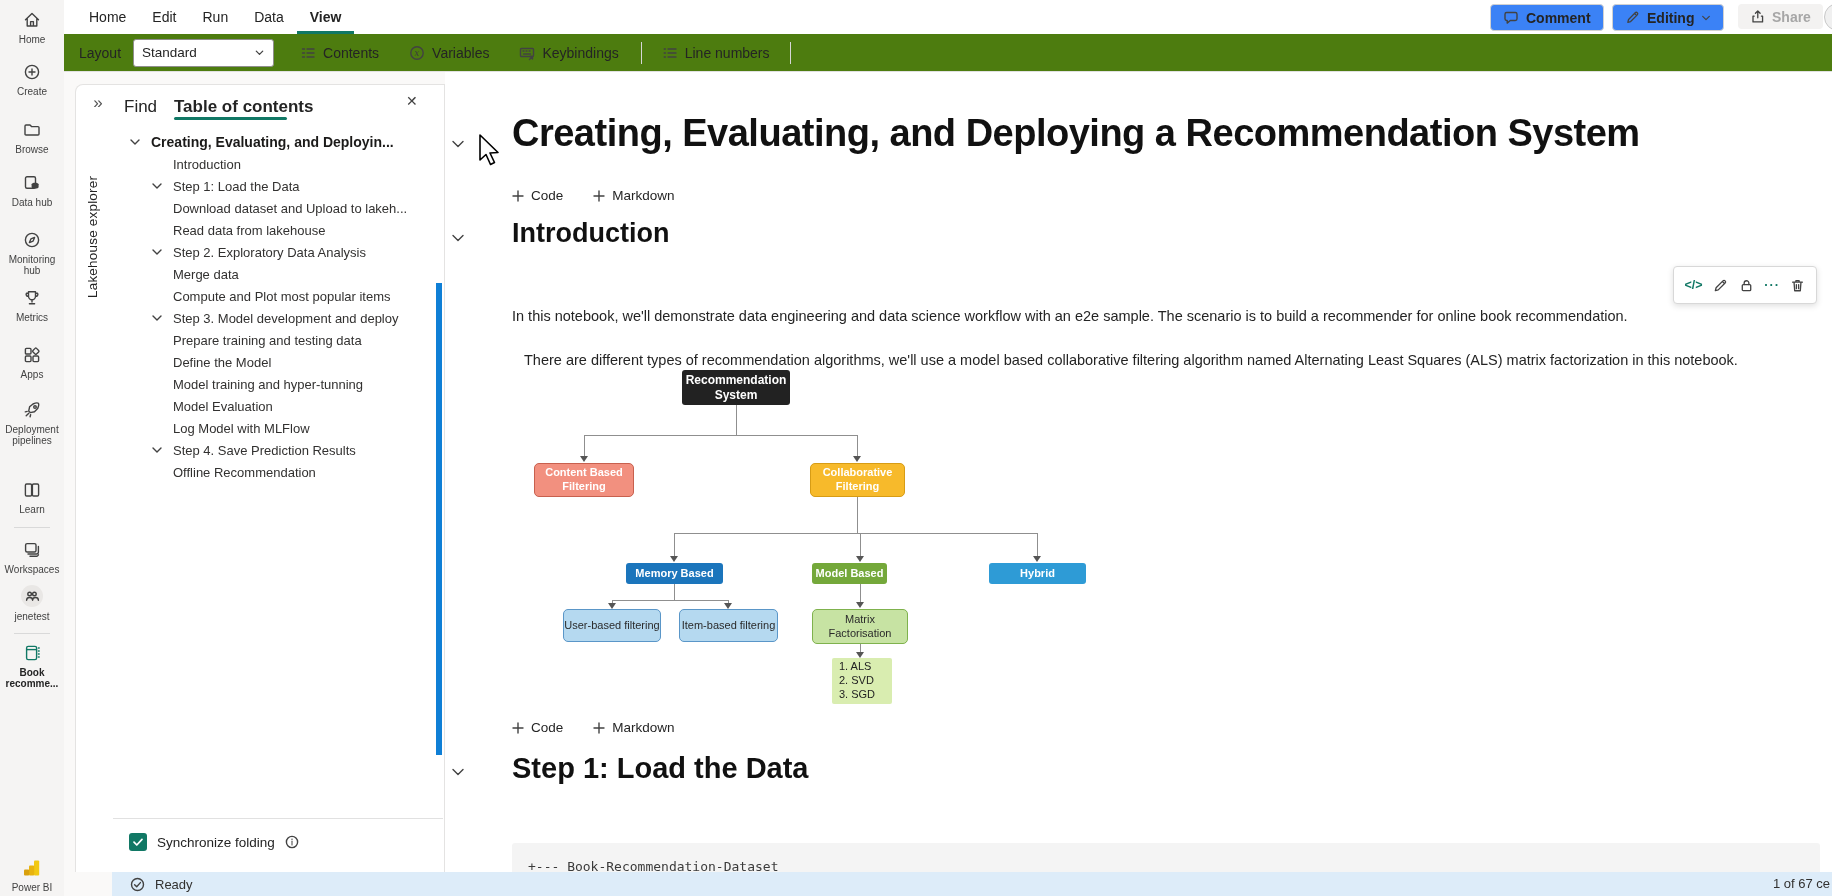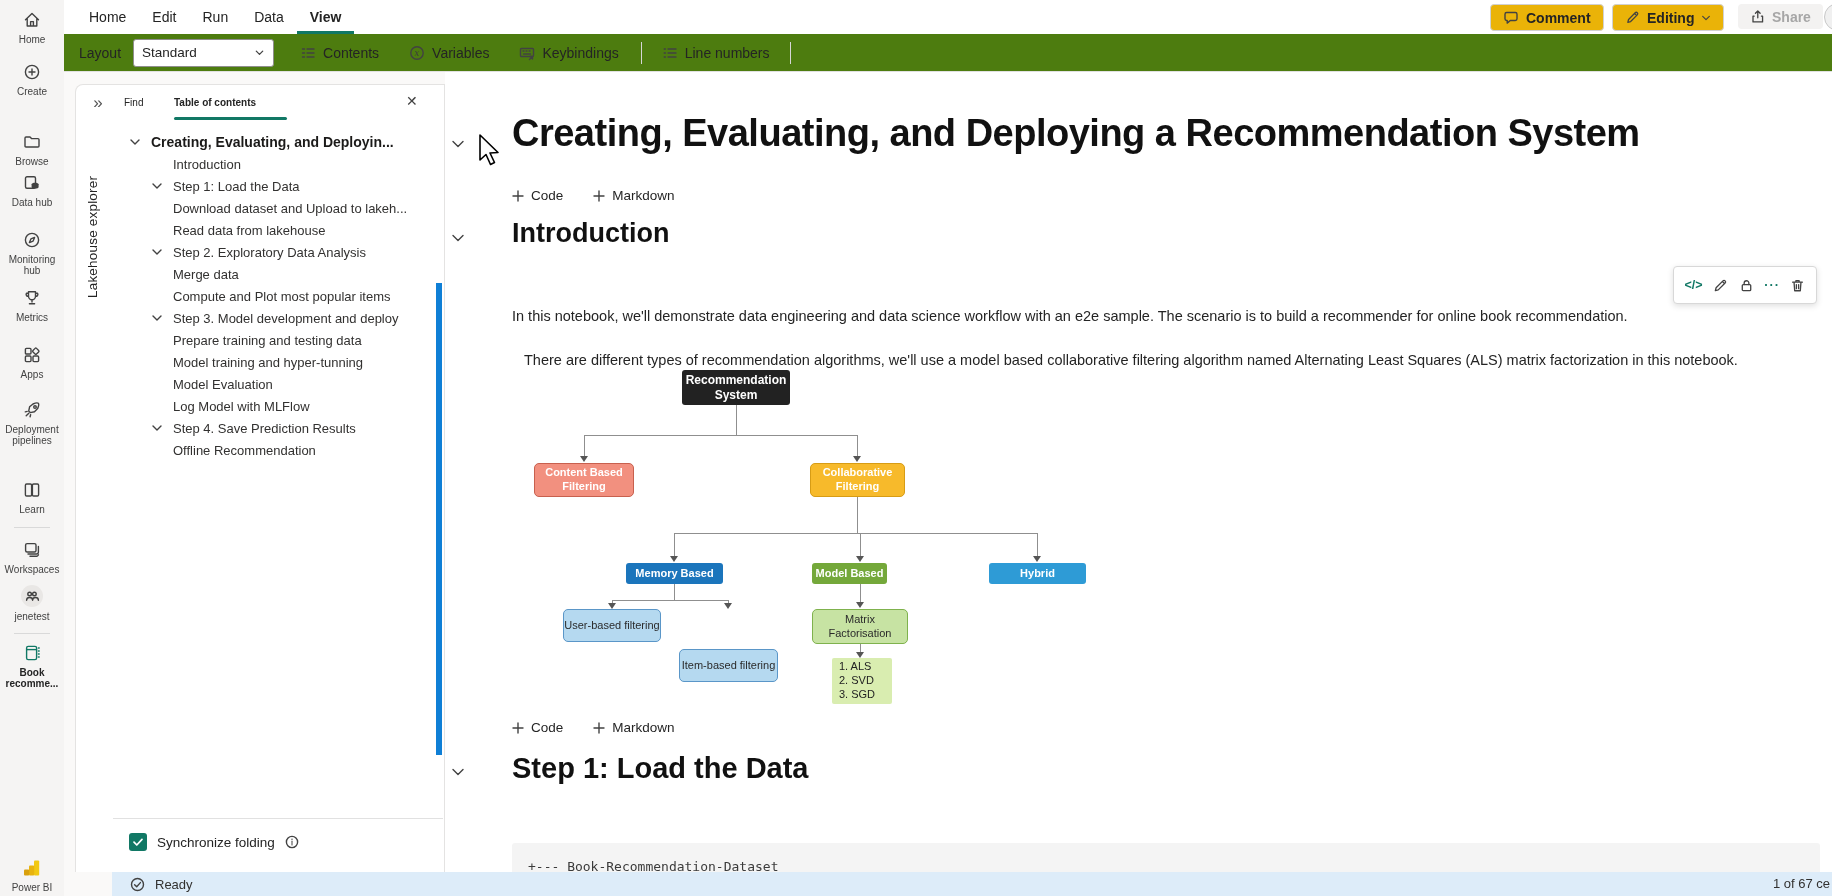--- a/index.html
+++ b/index.html
@@ -15,21 +15,21 @@
   .sb-label{font-size:10px;color:#424242;line-height:11px;margin-top:4px;padding:0 1px;}
   .sb-label.bold{font-weight:700;color:#242424;}
   .sb-div{position:absolute;left:14px;width:36px;height:1px;background:#d9d9d9;}
   .sb-avatar{width:22px;height:22px;border-radius:50%;background:#e9e7e5;margin:0 auto;display:flex;align-items:center;justify-content:center;}
 
   
   #menubar{position:absolute;left:64px;top:0;width:1768px;height:34px;background:#fff;display:flex;align-items:stretch;padding-left:12px;}
   .menu-item{display:flex;align-items:center;padding:0 13px;font-size:14px;color:#242424;cursor:pointer;}
   .menu-item.active{font-weight:700;border-bottom:3px solid #117865;padding-top:3px;}
   .tr-btn{position:absolute;top:0;height:25px;display:flex;align-items:center;gap:7px;
-          border:1px solid #d1d1d1;border-radius:4px;background:#eab308;font-size:14px;font-weight:700;color:#242424;padding:0 12px;cursor:pointer;}
+          border:1px solid #d1d1d1;border-radius:4px;background:#3b82f6;font-size:14px;font-weight:700;color:#242424;padding:0 12px;cursor:pointer;}
   .tr-btn.disabled{border:none;background:#f3f2f1;color:#a6a6a6;font-weight:700;}
   #avatar-partial{position:absolute;top:3px;left:1824px;width:26px;height:26px;border-radius:50%;border:1px solid #c8c8c8;background:#f0f0f0;}
 
   
   #toolbar{position:absolute;left:64px;top:34px;width:1768px;height:38px;background:#4d7c0f;border-bottom:1px solid #e1e1e1;
            display:flex;align-items:center;padding-left:15px;box-sizing:border-box;}
   .tb-label{font-size:14px;color:#242424;}
   #layout-select{margin-left:12px;width:123px;height:26px;border:1px solid #8f8e8d;border-radius:3px;display:flex;align-items:center;
                  justify-content:space-between;padding:0 8px;font-size:13.5px;cursor:pointer;background:#fff;}
   .tb-btn{display:flex;align-items:center;gap:7px;font-size:14px;color:#242424;cursor:pointer;margin-left:30px;}
@@ -39,21 +39,21 @@
   
   #workspace-bg{position:absolute;left:64px;top:72px;width:1768px;height:824px;background:#faf9f8;}
 
   
   #panel{position:absolute;left:75px;top:84px;width:370px;height:788px;background:#fff;
          border:1px solid #e4e3e2;border-bottom:none;border-radius:8px 0 0 0;box-sizing:border-box;}
   #collapse-strip{position:absolute;left:8px;top:8px;width:28px;text-align:center;}
   #collapse-glyph{font-size:17px;color:#555;cursor:pointer;}
   #strip-title{position:absolute;left:9px;top:38px;height:175px;writing-mode:vertical-rl;transform:rotate(180deg);
                font-size:13.5px;color:#242424;letter-spacing:.2px;}
-  .tab{position:absolute;top:12px;font-size:10px;color:#242424;cursor:pointer;}
+  .tab{position:absolute;top:12px;font-size:17px;color:#242424;cursor:pointer;}
   #tab-find{left:48px;}
   #tab-contents{left:98px;font-weight:700;}
   #tab-underline{position:absolute;left:98px;top:32px;width:113px;height:3px;background:#117865;border-radius:2px;}
   #panel-close{position:absolute;left:330px;top:8px;font-size:14px;color:#424242;cursor:pointer;}
 
   #toc-list{position:absolute;left:30px;top:46px;width:336px;}
   .toc-row{height:22px;display:flex;align-items:center;font-size:13px;color:#323130;cursor:pointer;white-space:nowrap;overflow:hidden;}
   .toc-row .tchev{width:12px;height:12px;margin-right:10px;flex:none;}
   .lvl-root{padding-left:23px;font-weight:700;font-size:14px;color:#1b1a19;}
   .lvl-branch{padding-left:45px;}
@@ -87,21 +87,21 @@
   #diagram{position:absolute;left:530px;top:368px;width:570px;height:345px;}
   .dnode{position:absolute;display:flex;align-items:center;justify-content:center;text-align:center;
          font-size:11px;font-weight:700;color:#fff;border-radius:3px;line-height:1.25;box-sizing:border-box;}
   #n-root{left:152px;top:2px;width:108px;height:35px;background:#222222;font-size:12px;}
   #n-content{left:4px;top:95px;width:100px;height:34px;background:#f2907f;border:1.5px solid #c8604e;border-radius:5px;}
   #n-collab{left:280px;top:95px;width:95px;height:34px;background:#f7ba2b;border:1.5px solid #d79c15;border-radius:5px;}
   #n-memory{left:96px;top:195px;width:97px;height:21px;background:#1b75bc;}
   #n-model{left:282px;top:195px;width:75px;height:21px;background:#74a83a;}
   #n-hybrid{left:459px;top:195px;width:97px;height:21px;background:#2e9bd6;}
   #n-user{left:33px;top:241px;width:98px;height:33px;background:#b5d9f0;border:1.5px solid #5a96c8;border-radius:5px;color:#2b2b2b;font-weight:400;}
-  #n-item{left:149px;top:241px;width:99px;height:33px;background:#b5d9f0;border:1.5px solid #5a96c8;border-radius:5px;color:#2b2b2b;font-weight:400;margin-top:40px;}
+  #n-item{left:149px;top:241px;width:99px;height:33px;background:#b5d9f0;border:1.5px solid #5a96c8;border-radius:5px;color:#2b2b2b;font-weight:400;}
   #n-matrix{left:282px;top:241px;width:96px;height:35px;background:#c7e3a3;border:1.5px solid #7fb24d;border-radius:5px;color:#2b2b2b;font-weight:400;}
   #n-alg{left:302px;top:290px;width:60px;height:46px;background:#d9edb0;color:#222;border-radius:2px;
          font-weight:400;flex-direction:column;align-items:flex-start;justify-content:center;padding-left:7px;}
   .dline{position:absolute;background:#8f8f8f;}
   .darrow{position:absolute;width:0;height:0;border-left:4px solid transparent;border-right:4px solid transparent;border-top:6px solid #555;}
 
   
   #code-cell{position:absolute;left:512px;top:843px;width:1308px;height:53px;background:#f4f4f4;border-radius:3px;}
   #code-line{position:absolute;left:16px;top:16px;font-family:"DejaVu Sans Mono",monospace;font-size:13px;color:#3b3b3b;white-space:pre;}
 
@@ -126,21 +126,21 @@
         </svg>
       <div class="sb-label">Home</div>
     </div>
     <div class="sb-item" style="top:62px">
       <svg class="sb-ico" viewBox="0 0 20 20">
           <circle class="stroked" cx="10" cy="10" r="6.6"></circle>
           <path class="stroked" d="M10 7 V13 M7 10 H13"></path>
         </svg>
       <div class="sb-label">Create</div>
     </div>
-    <div class="sb-item" style="top:132px">
+    <div class="sb-item" style="top:120px">
       <svg class="sb-ico" viewBox="0 0 20 20">
           <path class="stroked" d="M3 6 Q3 5 4 5 H8 L9.5 6.6 H16 Q17 6.6 17 7.6 V14 Q17 15 16 15 H4 Q3 15 3 14 Z"></path>
         </svg>
       <div class="sb-label">Browse</div>
     </div>
     <div class="sb-item" style="top:173px">
       <svg class="sb-ico" viewBox="0 0 20 20">
           <rect class="stroked" x="3.5" y="3.8" width="10" height="11.4" rx="1.5"></rect>
           <path d="M9.6 11.3 c0-.9 1.6-1.6 3.5-1.6 s3.5 .7 3.5 1.6 v2.6 c0 .9-1.6 1.6-3.5 1.6 s-3.5-.7-3.5-1.6 z" fill="#424242"></path>
         </svg>
@@ -341,20 +341,23 @@
           <span>Compute and Plot most popular items</span>
         </div>
       <div class="toc-row lvl-branch">
           <svg class="tchev" viewBox="0 0 12 12">
             <path class="stroked" stroke="#616161" d="M2 4 L6 8 L10 4"></path>
           </svg>
           <span>Step 3. Model development and deploy</span>
         </div>
       <div class="toc-row lvl-leaf">
           <span>Prepare training and testing data</span>
+        </div>
+      <div class="toc-row lvl-leaf">
+          <span>Define the Model</span>
         </div>
       <div class="toc-row lvl-leaf">
           <span>Model training and hyper-tunning</span>
         </div>
       <div class="toc-row lvl-leaf">
           <span>Model Evaluation</span>
         </div>
       <div class="toc-row lvl-leaf">
           <span>Log Model with MLFlow</span>
         </div>

